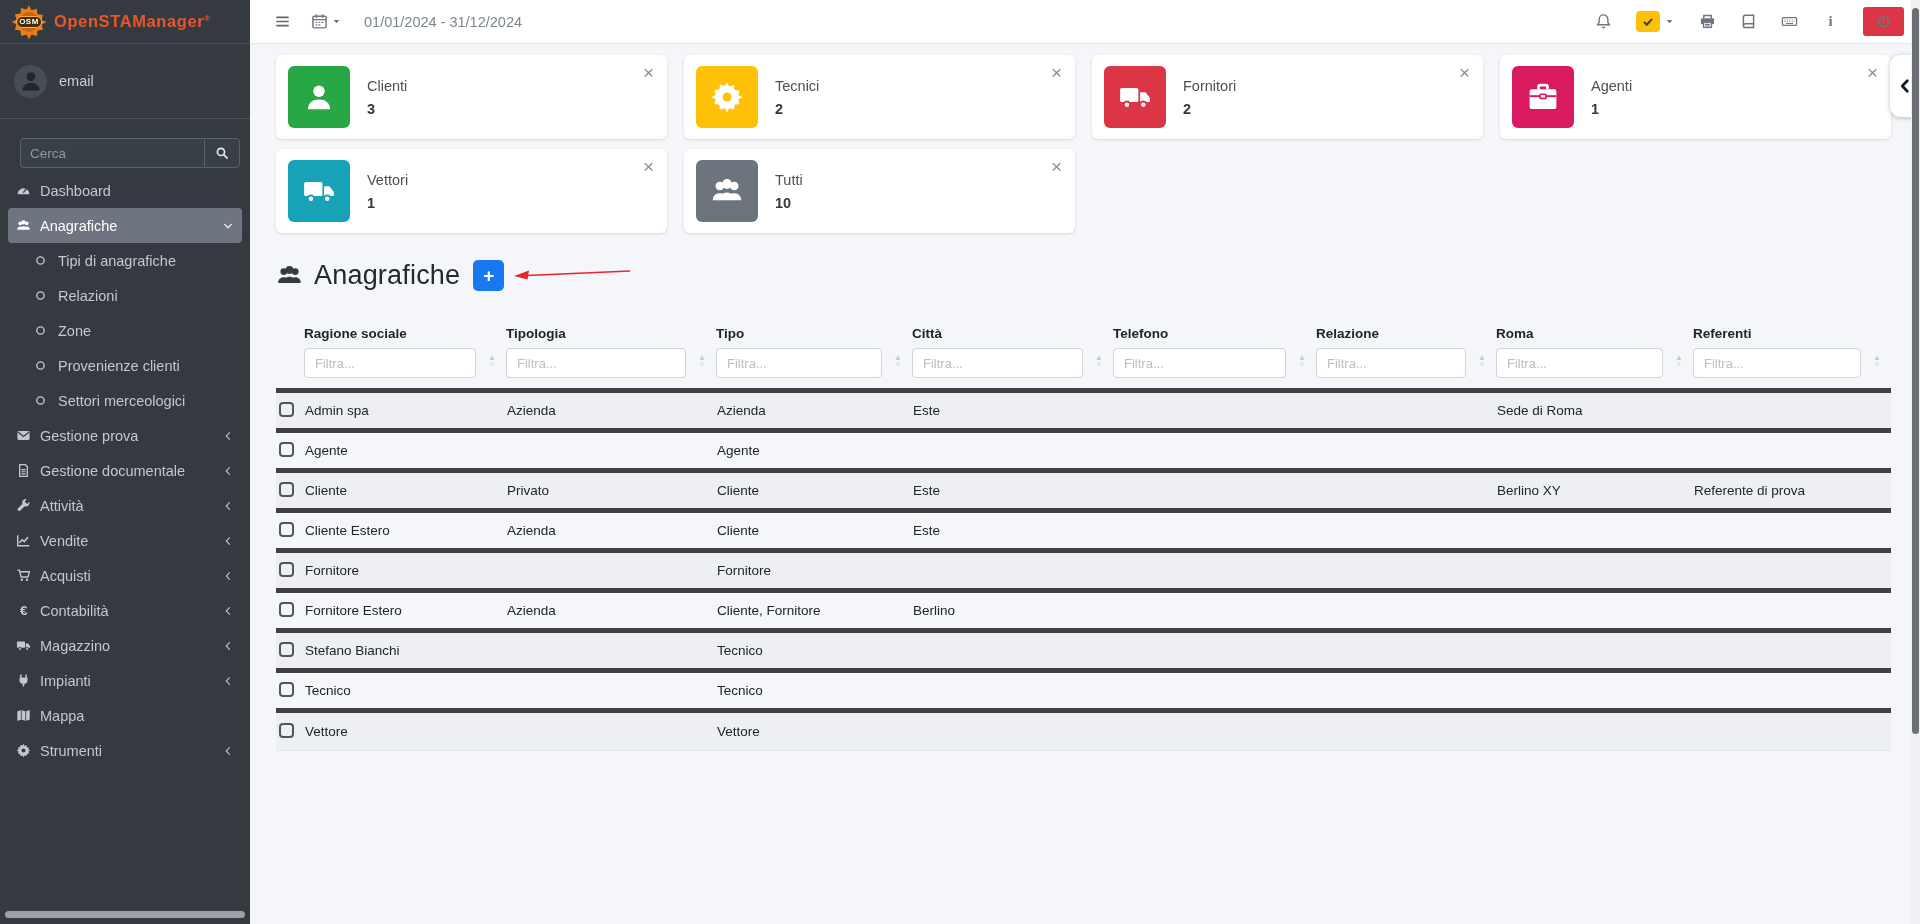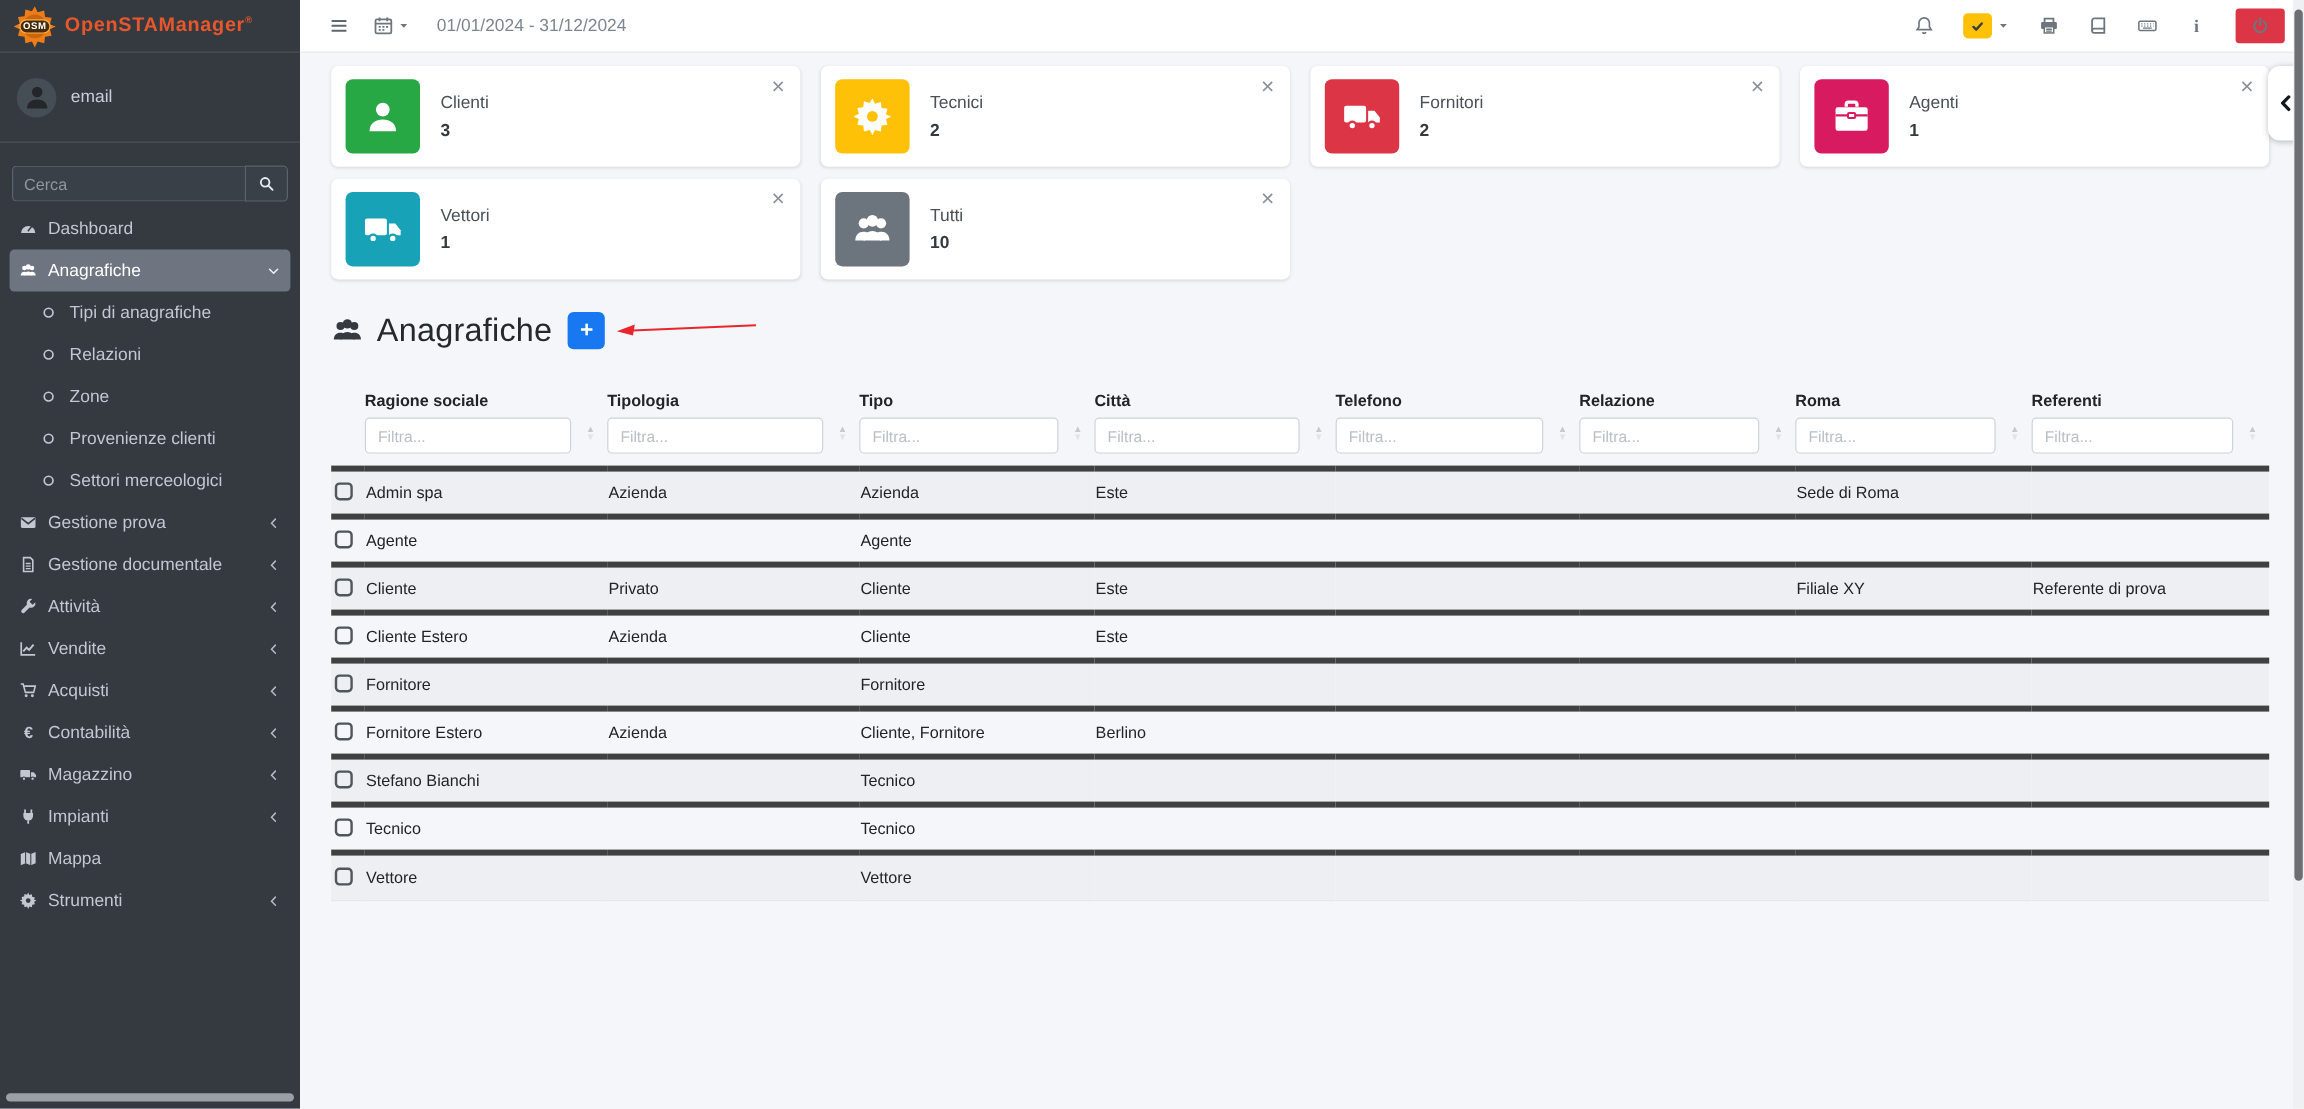--- a/index.html
+++ b/index.html
@@ -20,21 +20,21 @@
     background:rgba(55,38,8,.9);border:1px solid #ffb347;border-radius:7px;
     color:#fff;font-size:8px;font-weight:bold;letter-spacing:.5px;padding:1px 2px;line-height:1;}
   .brand-text{color:var(--brand-orange);font-weight:bold;font-size:16.5px;letter-spacing:.6px;white-space:nowrap;}
   .brand-text sup{font-size:8px;}
   .userrow{height:74px;display:flex;align-items:center;padding:0 14px;border-bottom:1px solid rgba(255,255,255,.12);}
   .avatar{width:33px;height:33px;border-radius:50%;background:#454d55;color:#23272b;
     display:flex;align-items:center;justify-content:center;font-size:26px;overflow:hidden;margin-right:12px;}
   .username{color:#c9cfd6;font-size:14.5px;}
   .searchrow{display:flex;margin:19px 10px 5px 10px;height:30px;}
   .searchrow input{flex:1;min-width:0;background:#3a4047;border:1px solid #5a636c;border-right:none;
-    border-radius:4px 0 0 4px;color:#c2c7d0;font-size:13.5px;padding:0 9px;outline:none;}
+    border-radius:4px 0 0 4px;color:#c2c7d0;font-size:13.5px;padding:0 9px;outline:none;margin-left:10px;}
   .searchrow input::placeholder{color:#8f979e;}
   .searchrow button{width:36px;background:#3a4047;border:1px solid #5a636c;border-radius:0 4px 4px 0;
     color:#e9ecef;display:flex;align-items:center;justify-content:center;font-size:14px;cursor:pointer;}
   .nav{padding:0 8px;}
   .nav-item{height:35px;display:flex;align-items:center;color:#c2c7d0;padding:0 8px;border-radius:4px;
     font-size:14.5px;cursor:pointer;}
   .nav-item .ni{width:24px;display:flex;justify-content:flex-start;font-size:15px;flex:0 0 auto;}
   .nav-item.active{background:#6e7580;color:#fff;}
   .nav-item.active .ni{color:#fff;}
   .nav-item .chev{margin-left:auto;font-size:12px;color:inherit;opacity:.9;}
@@ -634,21 +634,21 @@
           <td></td>
         </tr>
         <tr>
           <td class="cbcell"><span class="cb"></span></td>
           <td>Cliente</td>
           <td>Privato</td>
           <td>Cliente</td>
           <td>Este</td>
           <td></td>
           <td></td>
-          <td>Filiale XY</td>
+          <td>Berlino XY</td>
           <td>Referente di prova</td>
         </tr>
         <tr>
           <td class="cbcell"><span class="cb"></span></td>
           <td>Cliente Estero</td>
           <td>Azienda</td>
           <td>Cliente</td>
           <td>Este</td>
           <td></td>
           <td></td>

